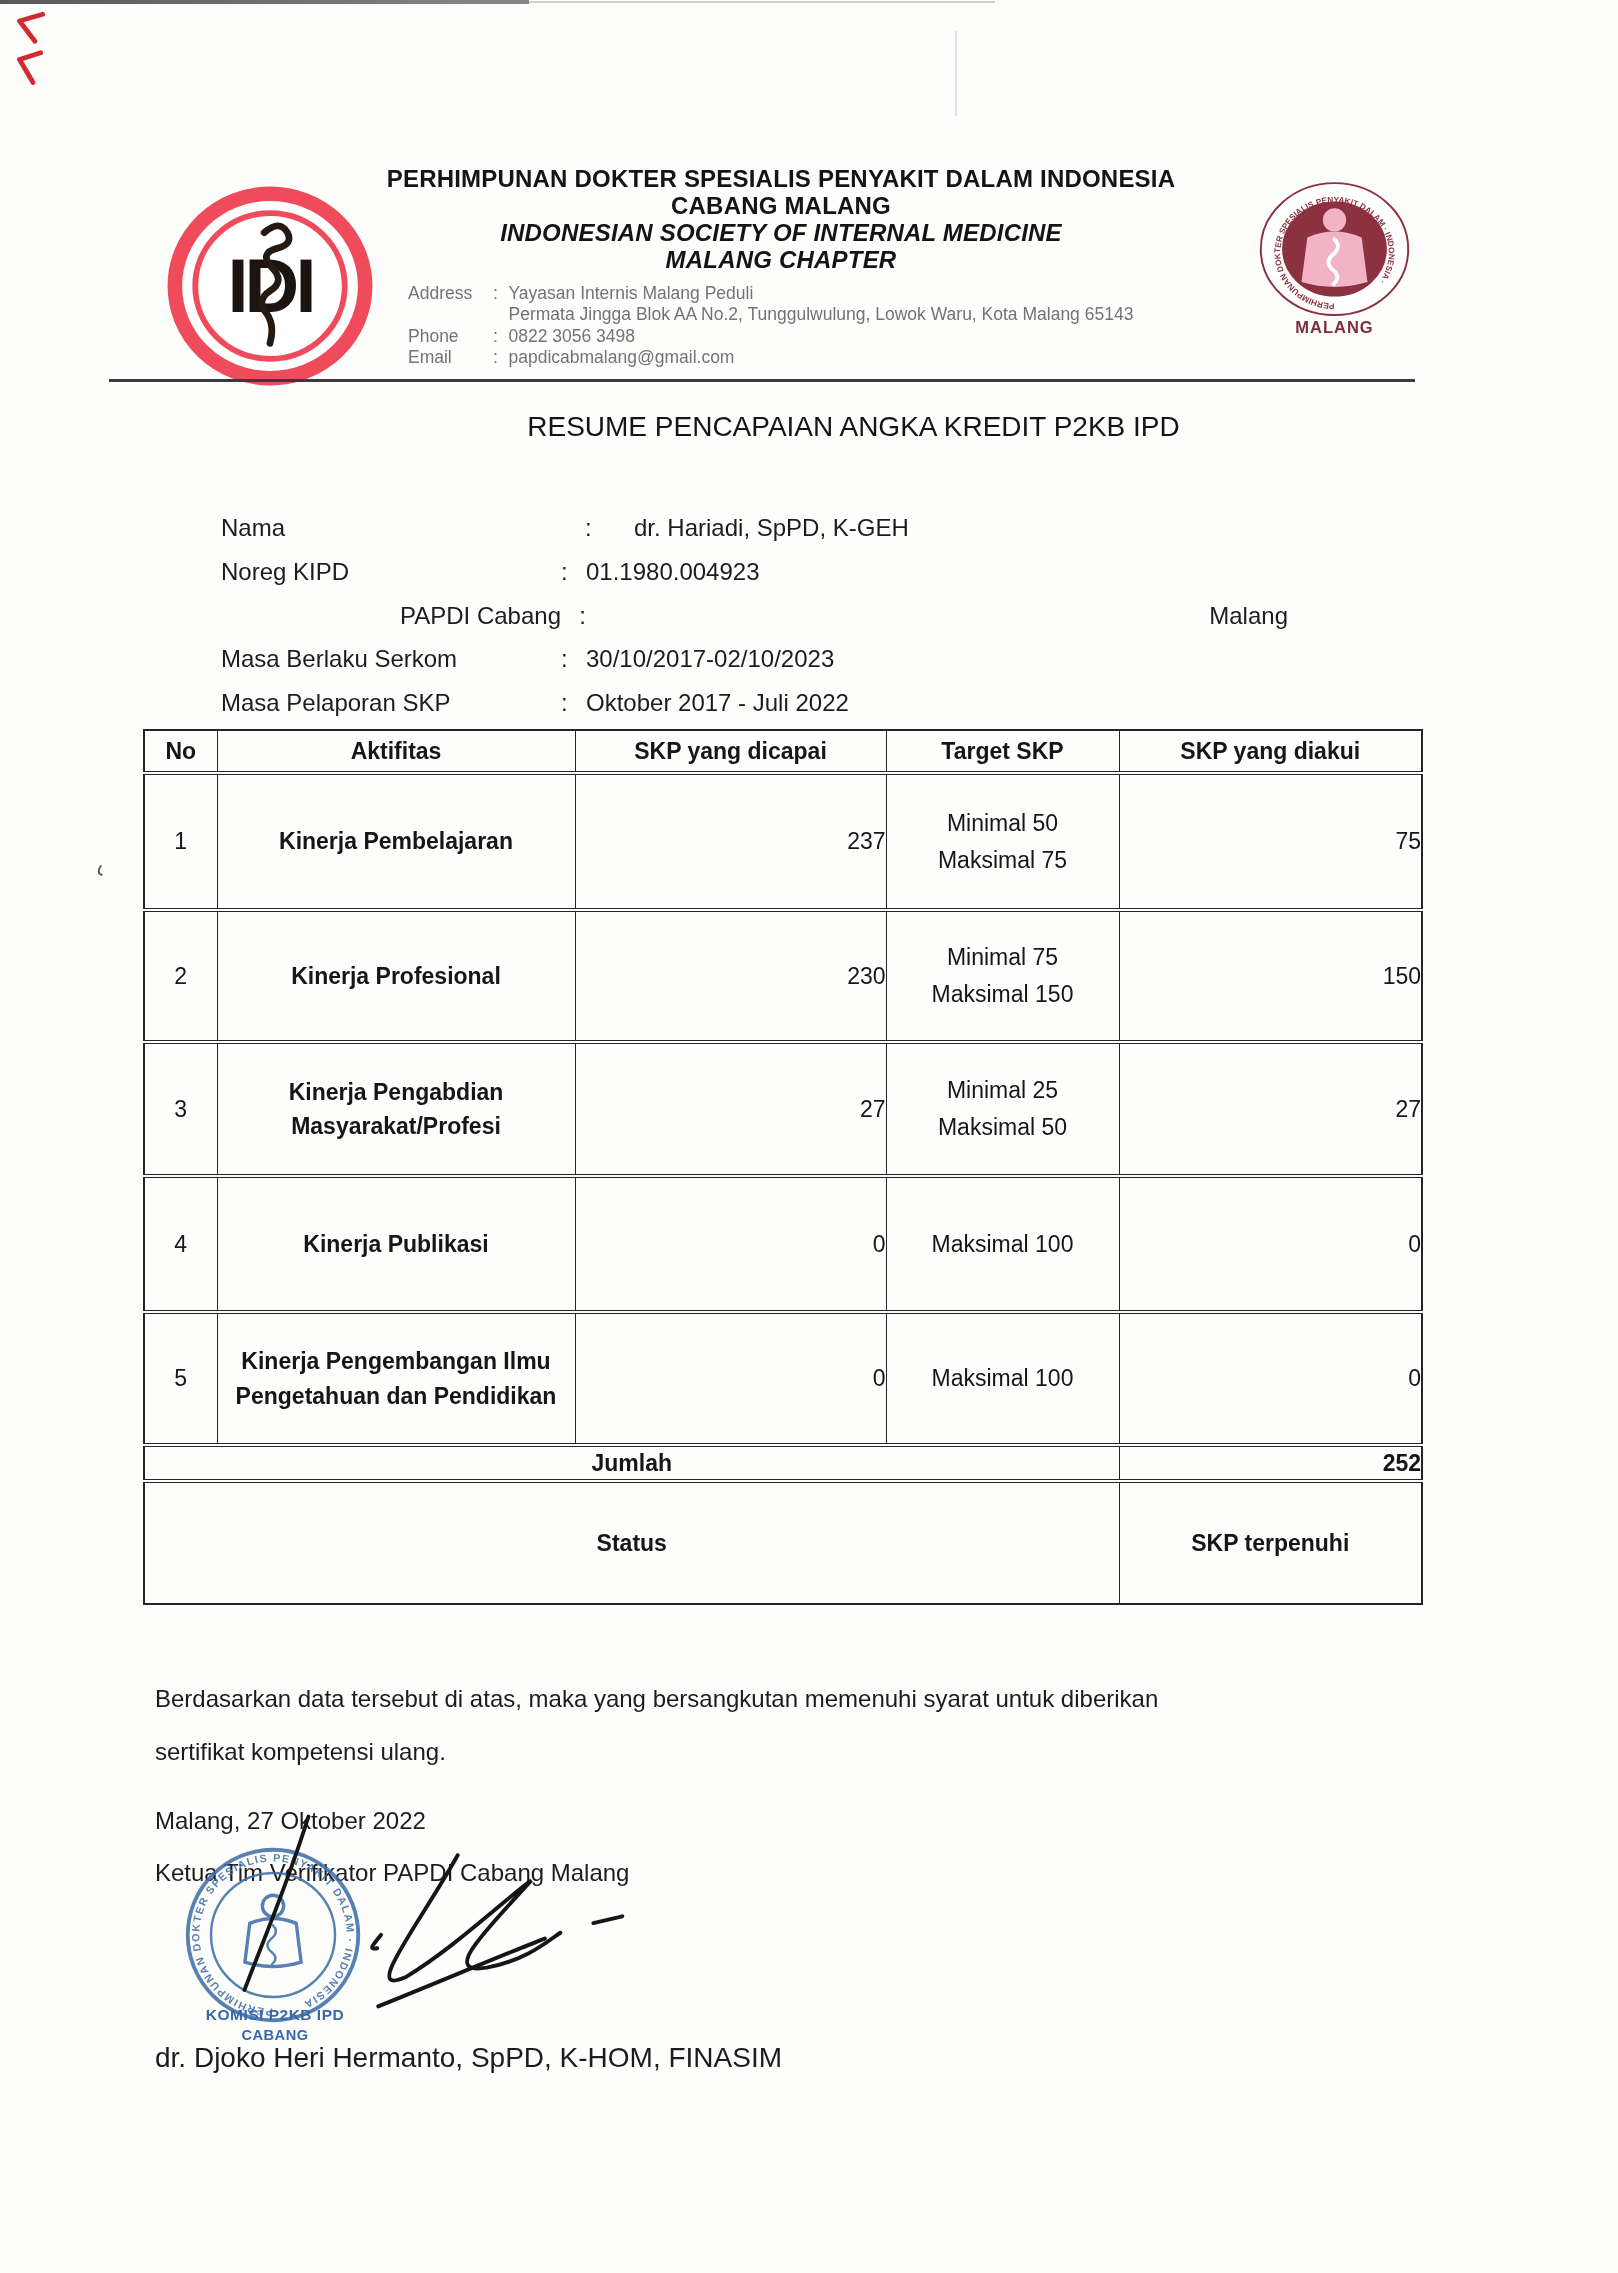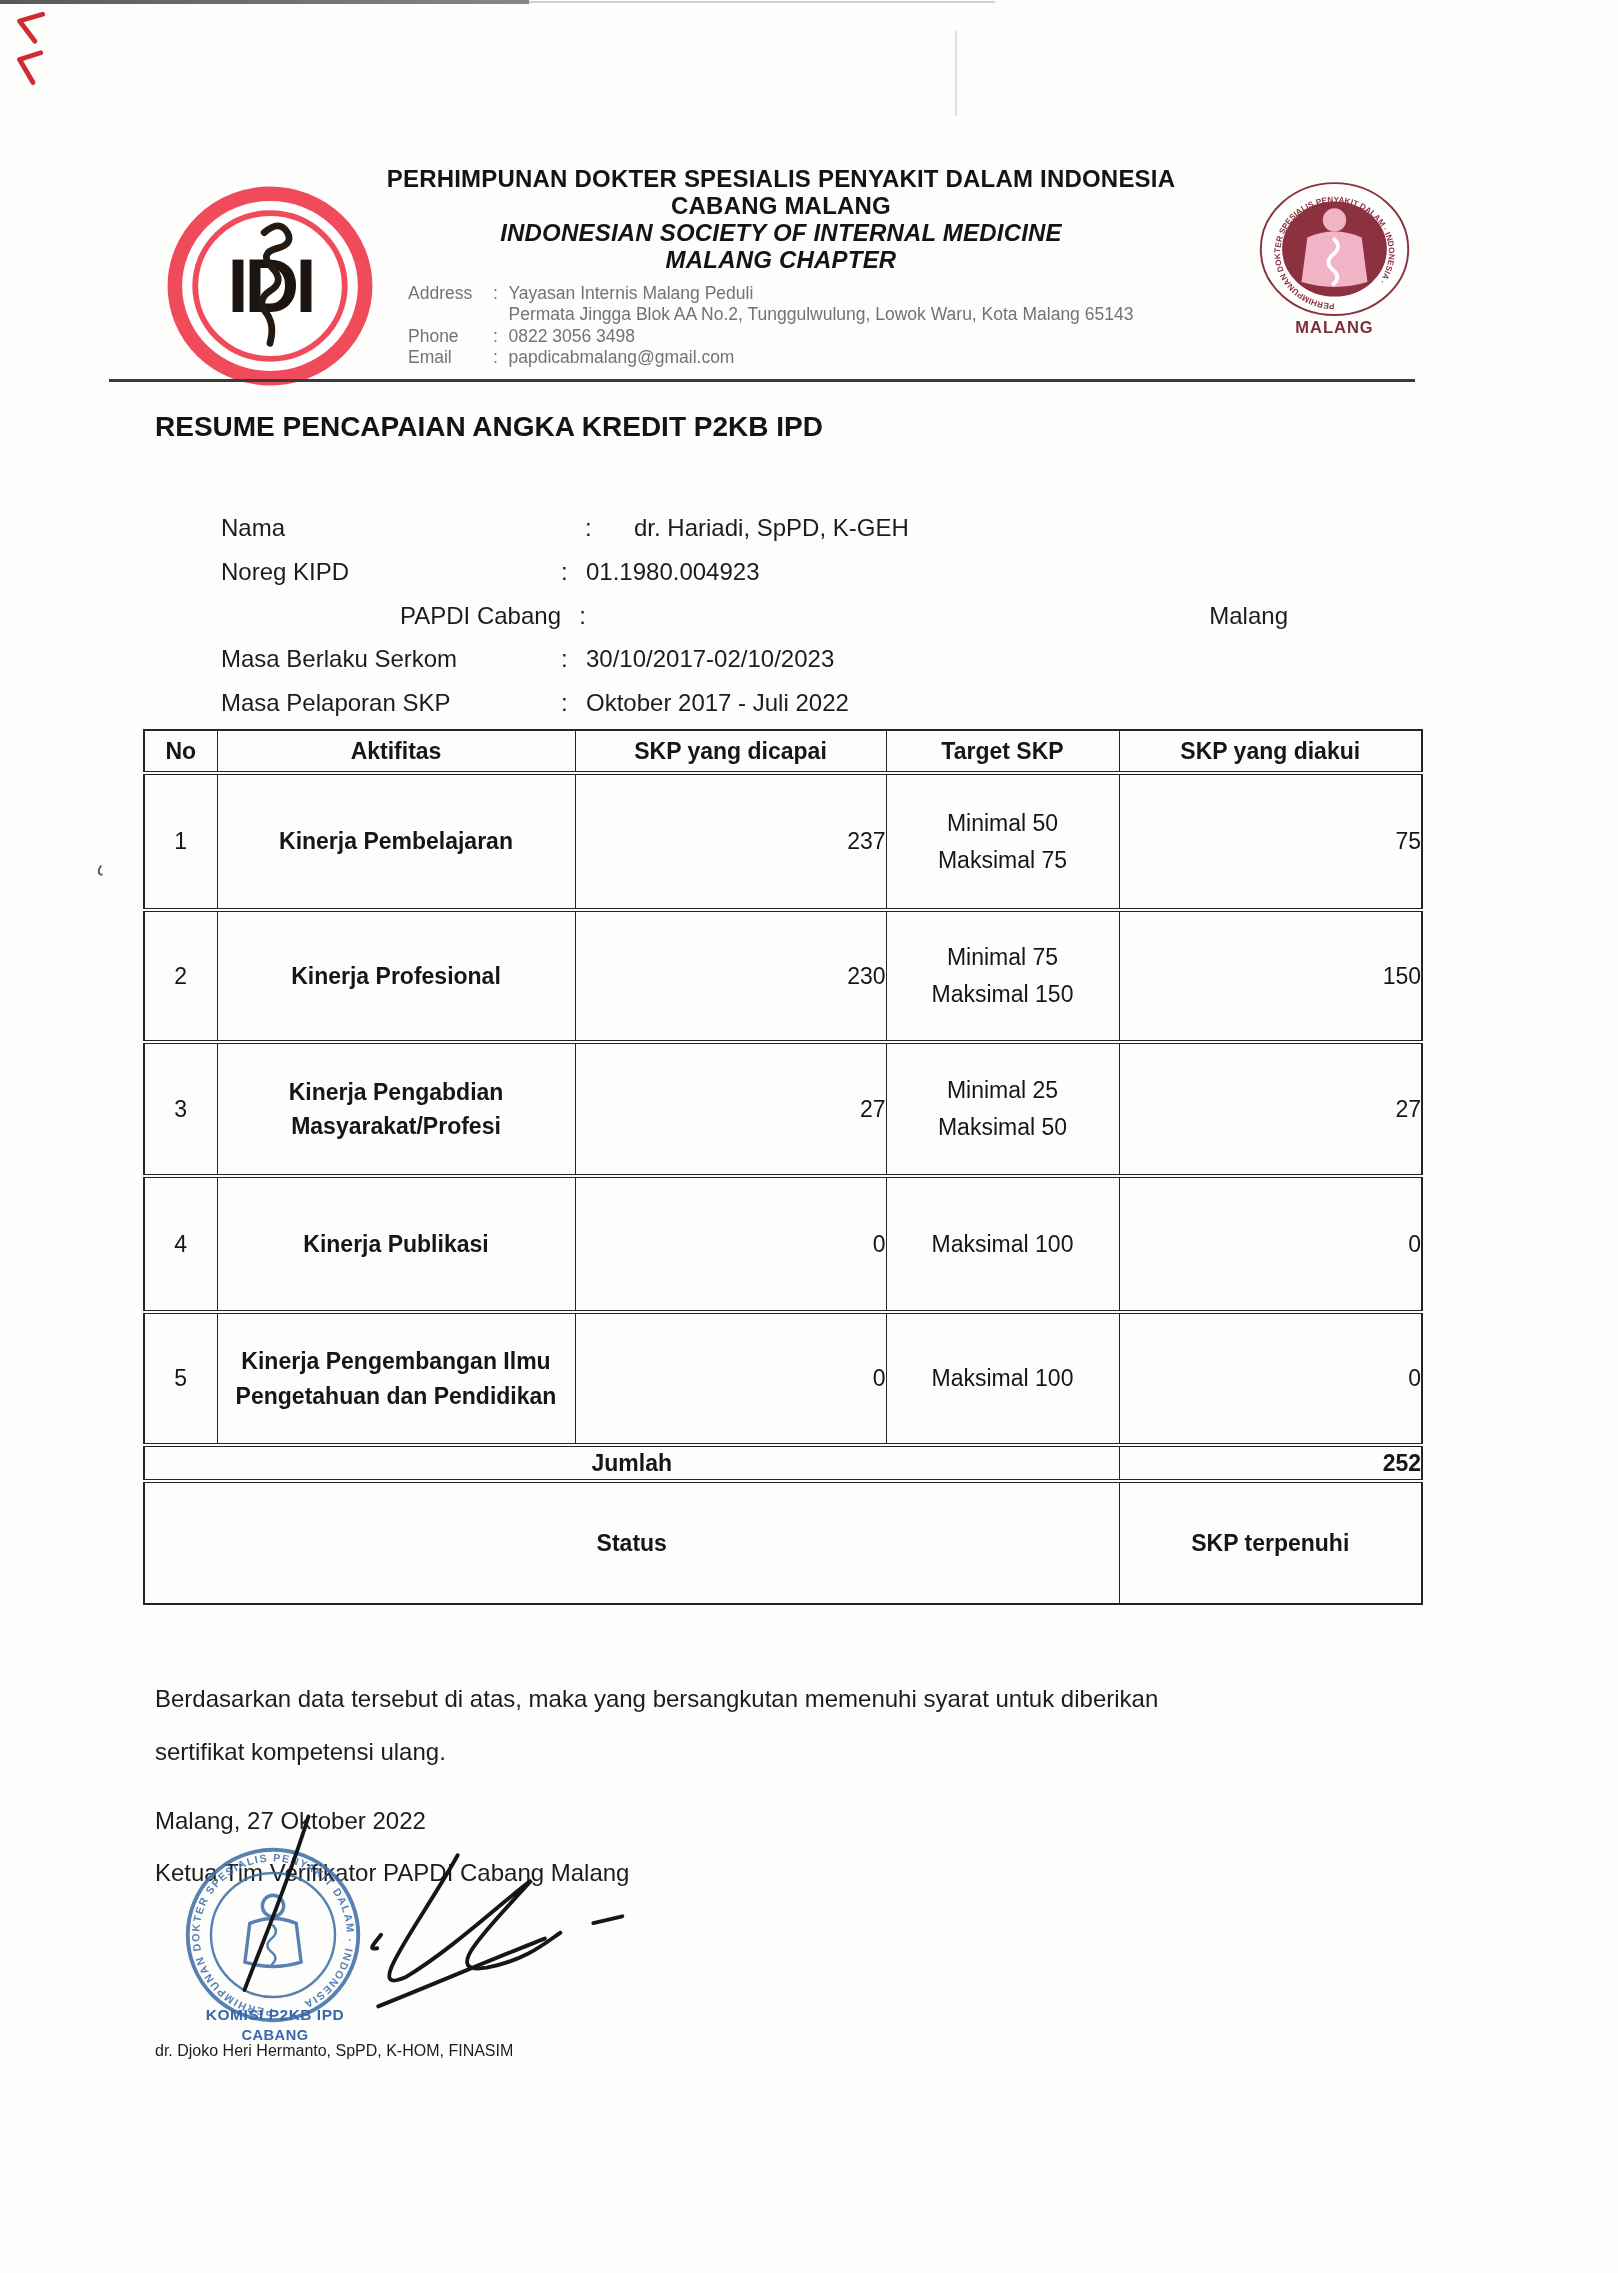--- a/index.html
+++ b/index.html
@@ -18,22 +18,22 @@
   
   .org-block{left:291px;top:165px;width:980px;text-align:center;
     font-size:24px;font-weight:bold;line-height:27px;color:#141414;letter-spacing:0.2px;}
   .org-block .it{font-style:italic;}
   .addr-block{left:408px;top:283px;font-size:17.5px;line-height:21.3px;color:#737373;}
   .addr-row{display:grid;grid-template-columns:85px 15.5px auto;}
   .divider{left:109px;top:379px;width:1306px;height:2.9px;background:#3a3a3a;}
   .papdi-caption{left:1254px;top:318px;width:161px;text-align:center;
     font-size:16.5px;font-weight:bold;color:#7c2e3d;letter-spacing:1px;}
 
-  .doc-title{left:155px;top:411px;width:1397px;text-align:left;
-    font-size:28px;font-weight:bold;color:#141414;}
+  .doc-title{left:155px;top:411px;width:1397px;text-align:center;
+    font-size:28px;font-weight:normal;color:#141414;}
 
   
   .id-row{left:221px;width:1067px;display:grid;grid-template-columns:340px 25px auto;
     font-size:24px;color:#1c1c1c;}
 
   
   .tbl-wrap{left:143px;top:729px;}
   table.skp{border-collapse:collapse;table-layout:fixed;width:1278px;
     font-size:23px;color:#161616;}
   table.skp td,table.skp th{border-left:1.9px solid #242424;border-right:1.9px solid #242424;
@@ -50,21 +50,21 @@
   tr.jumlah td{height:32px;font-weight:bold;border-bottom:4.9px double #242424;}
   tr.jumlah td.lbl{text-align:center;}
   tr.status td{height:120px;font-weight:bold;}
   tr.status td.lbl{text-align:center;}
   tr.status td.val{text-align:center;}
 
   
   .body-line{left:155px;font-size:24px;color:#1c1c1c;}
   .komisi{left:180px;top:2005px;width:190px;text-align:center;color:#3a67ab;
     font-weight:bold;font-size:15.5px;line-height:20.4px;letter-spacing:0.5px;}
-  .signer-name{left:155px;top:2042px;font-size:16px;color:#1c1c1c;}
+  .signer-name{left:155px;top:2042px;font-size:28px;color:#1c1c1c;}
 
   svg{display:block;}
 </style>
 </head>
 <body>
 
 <div class="page">
 
   <div class="abs top-edge-1"></div>
   <div class="abs top-edge-2"></div>

